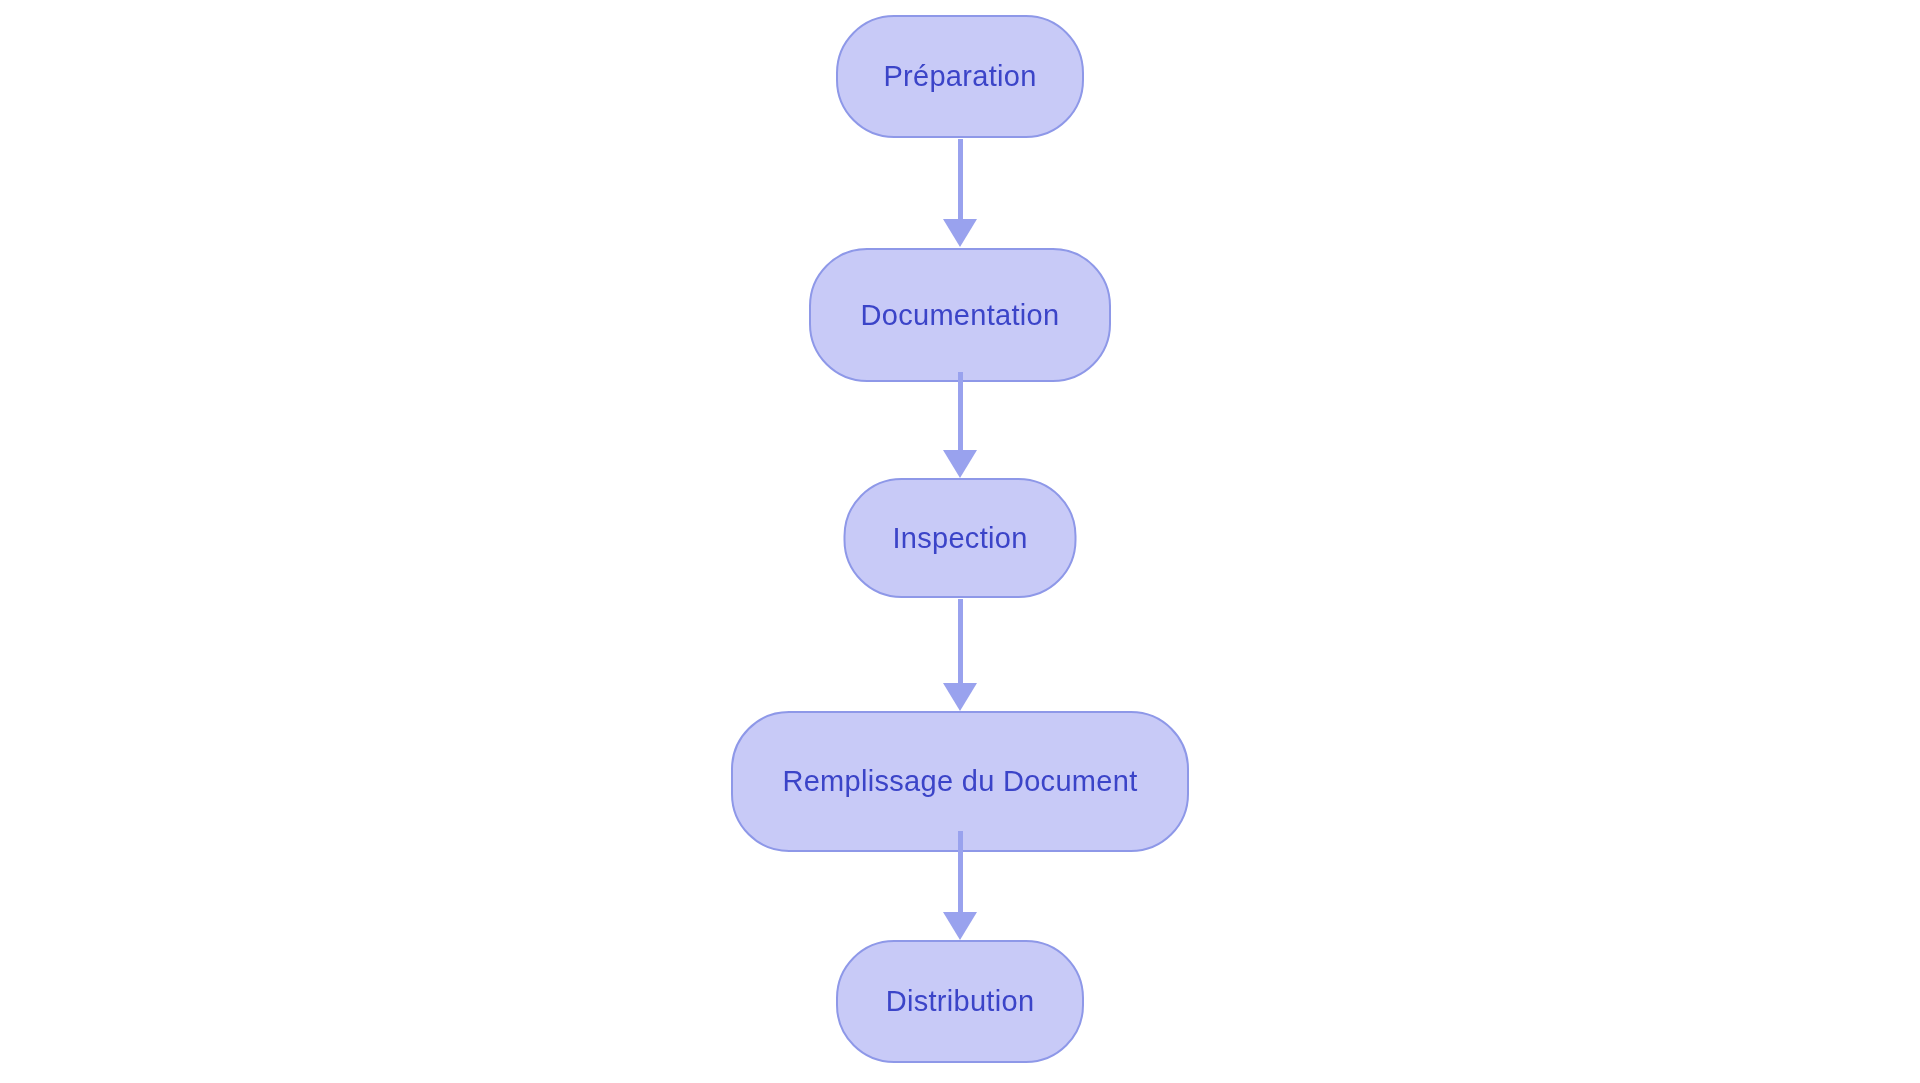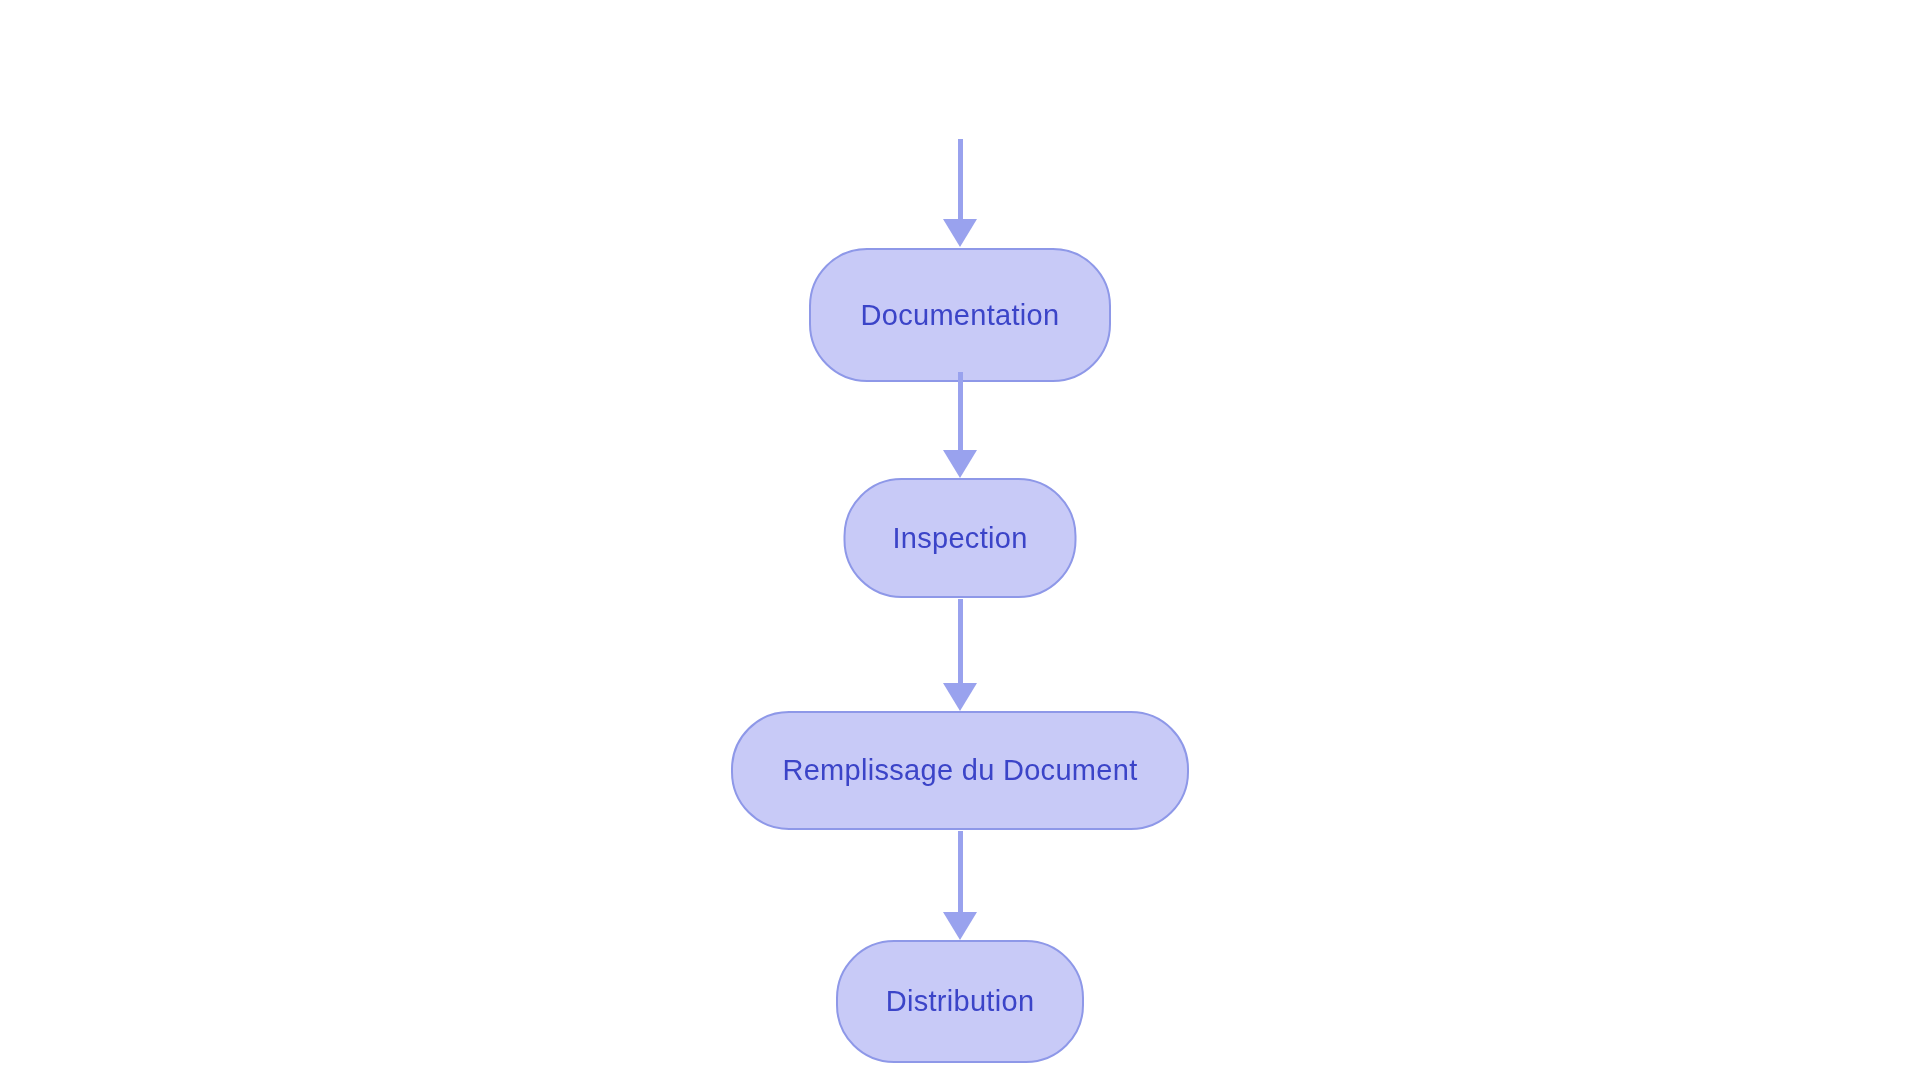--- a/index.html
+++ b/index.html
@@ -55,20 +55,23 @@
     border-left: 17px solid transparent;
     border-right: 17px solid transparent;
     border-top: 28px solid var(--arrow);
   }
 </style>
 </head>
 <body>
 
 <div class="canvas">
 
+  <div class="node" style="top:15px; width:248px; height:123px;">
+    <span class="node-label">Préparation</span>
+  </div>
 
   <div class="arrow" style="top:139px; height:108px;">
     <div class="arrow-stem"></div>
     <div class="arrow-head"></div>
   </div>
 
   <div class="node" style="top:248px; width:302px; height:134px;">
     <span class="node-label">Documentation</span>
   </div>
 
@@ -79,21 +82,21 @@
 
   <div class="node" style="top:478px; width:233px; height:120px;">
     <span class="node-label">Inspection</span>
   </div>
 
   <div class="arrow" style="top:599px; height:112px;">
     <div class="arrow-stem"></div>
     <div class="arrow-head"></div>
   </div>
 
-  <div class="node" style="top:711px; width:458px; height:119px;">
+  <div class="node" style="top:711px; width:458px; height:141px;">
     <span class="node-label">Remplissage du Document</span>
   </div>
 
   <div class="arrow" style="top:831px; height:109px;">
     <div class="arrow-stem"></div>
     <div class="arrow-head"></div>
   </div>
 
   <div class="node" style="top:940px; width:248px; height:123px;">
     <span class="node-label">Distribution</span>

